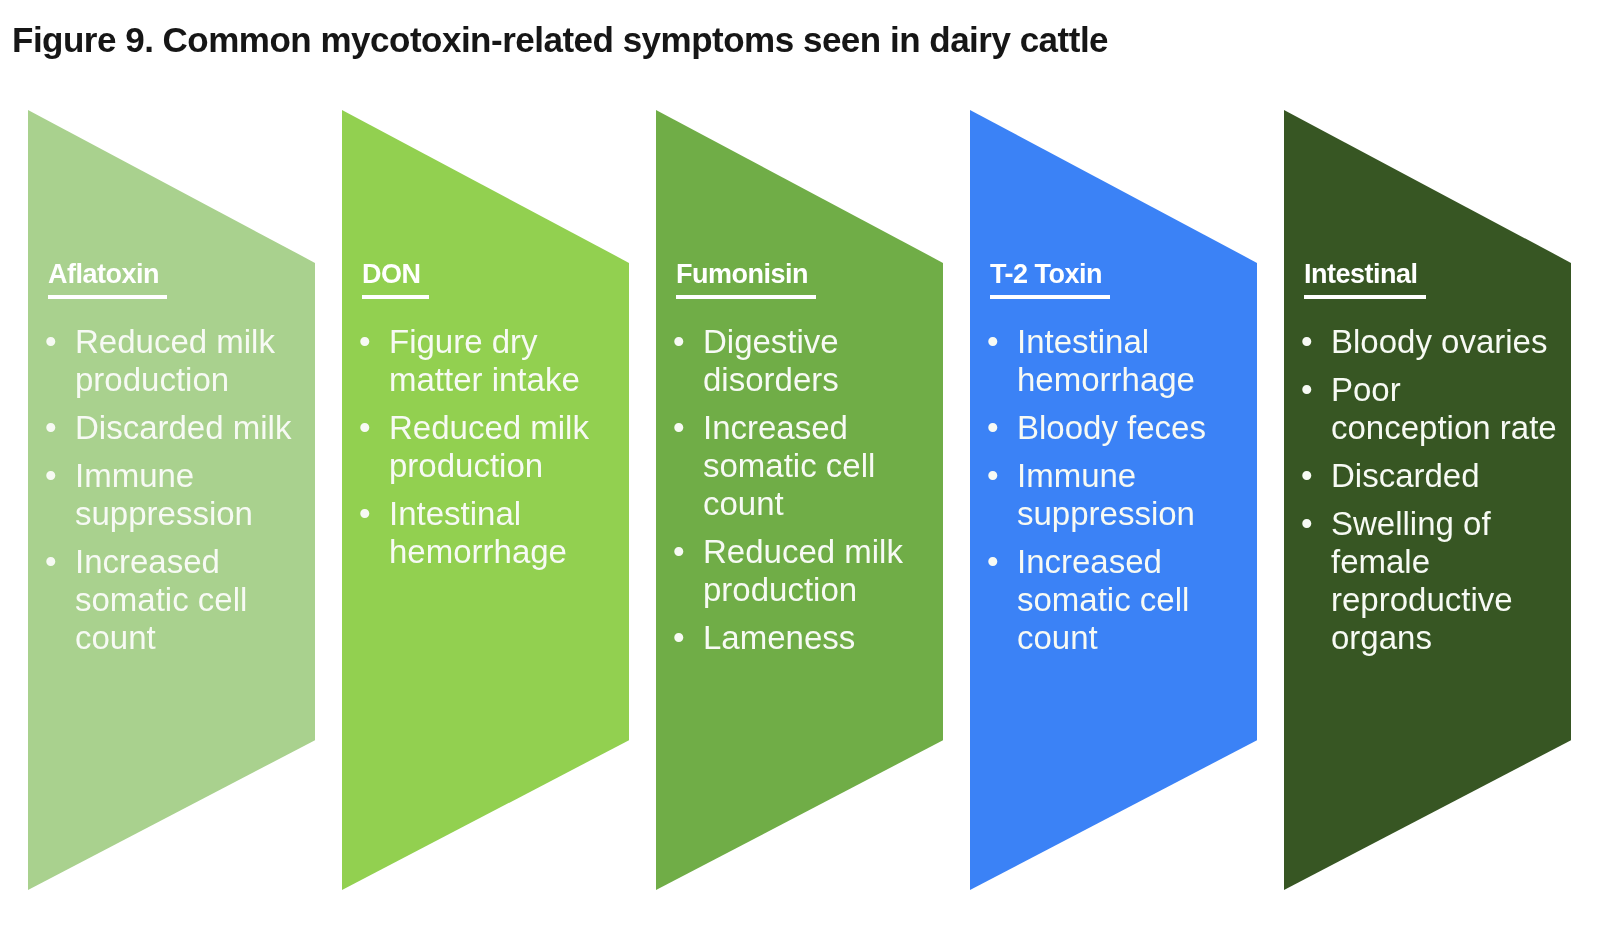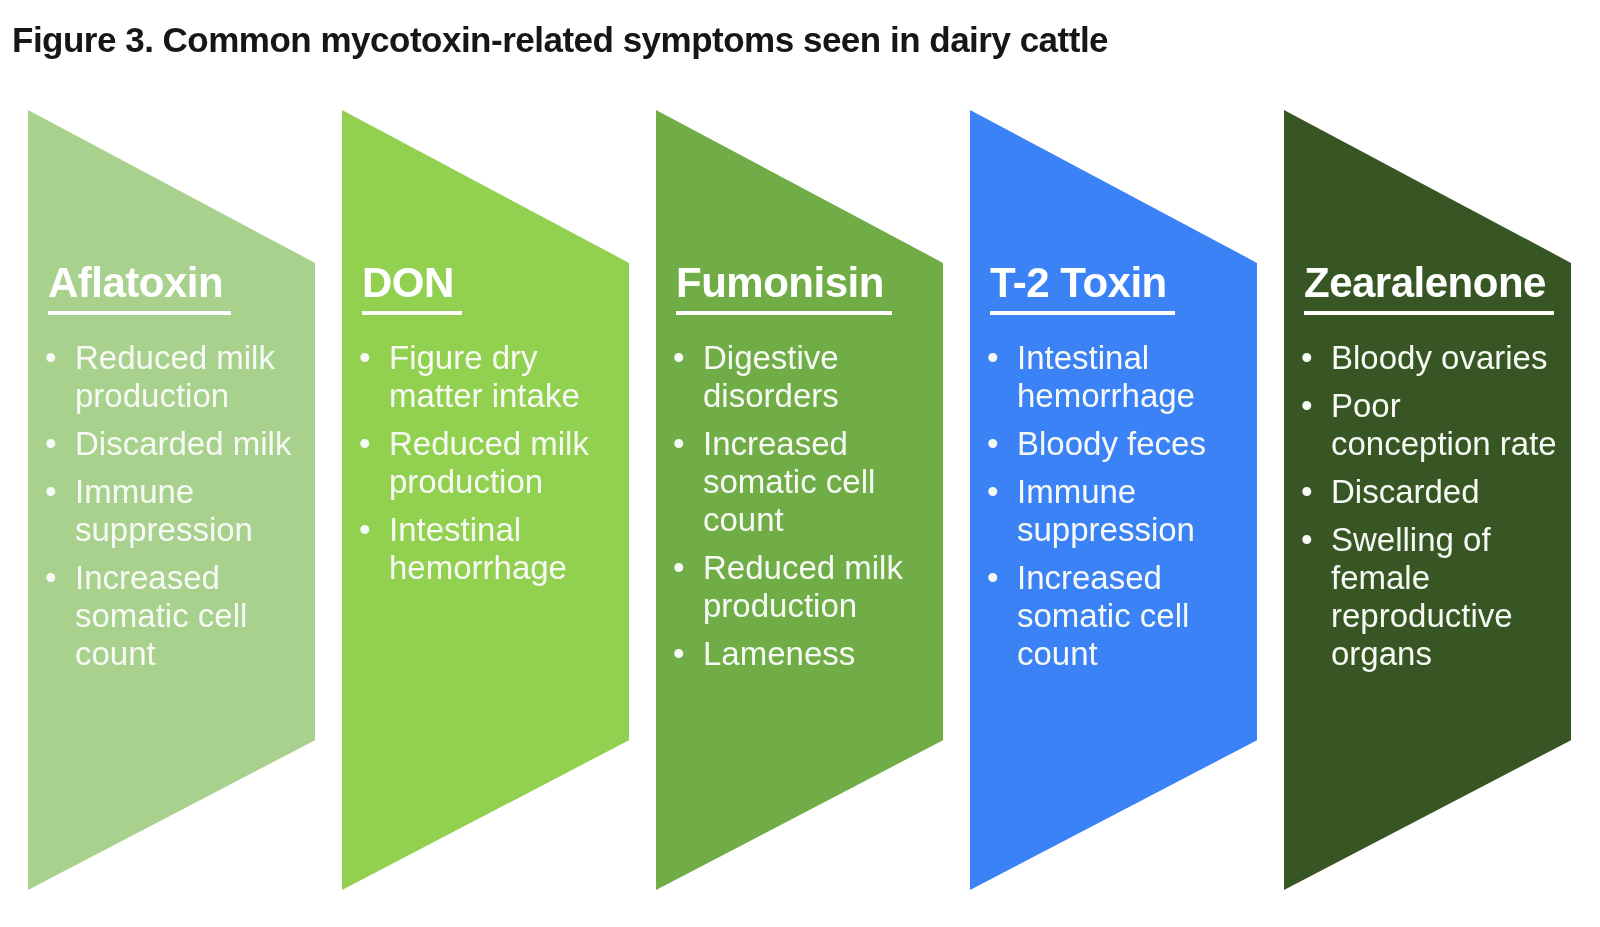--- a/index.html
+++ b/index.html
@@ -40,21 +40,21 @@
     width: 287px;
     height: 780px;
     flex: none;
     box-sizing: border-box;
     padding: 150px 12px 0 20px;
     clip-path: polygon(0 0, 100% 19.6%, 100% 80.8%, 0 100%);
     color: #ffffff;
   }
   .shape h2 {
     margin: 0 0 24px 0;
-    font-size: 42px;
+    font-size: 27px;
     line-height: 1.1;
     font-weight: 700;
     letter-spacing: -0.5px;
     white-space: nowrap;
   }
   .shape h2 .u {
     display: inline-block;
     padding: 0 8px 5px 0;
     border-bottom: 4px solid currentColor;
   }
@@ -78,21 +78,21 @@
   .shape li .tx {
     flex: 1 1 auto;
     margin-left: 9px;
   }
 </style>
 </head>
 <body>
 
 <div class="stage">
 
-  <div class="figure-title">Figure 3. Common mycotoxin-related symptoms seen in dairy cattle</div>
+  <div class="figure-title">Figure 9. Common mycotoxin-related symptoms seen in dairy cattle</div>
 
   <div class="banners">
 
     <section class="shape" style="background: rgb(169, 209, 142);">
       <h2><span class="u">Aflatoxin</span></h2>
       <ul>
           <li>
             <span class="dot">•</span>
             <span class="tx">Reduced milk production</span>
           </li>
@@ -167,21 +167,21 @@
             <span class="tx">Immune suppression</span>
           </li>
           <li>
             <span class="dot">•</span>
             <span class="tx">Increased somatic cell count</span>
           </li>
         </ul>
     </section>
 
     <section class="shape" style="background: rgb(55, 86, 35);">
-      <h2><span class="u">Zearalenone</span></h2>
+      <h2><span class="u">Intestinal</span></h2>
       <ul>
           <li>
             <span class="dot">•</span>
             <span class="tx">Bloody ovaries</span>
           </li>
           <li>
             <span class="dot">•</span>
             <span class="tx">Poor conception rate</span>
           </li>
           <li>

